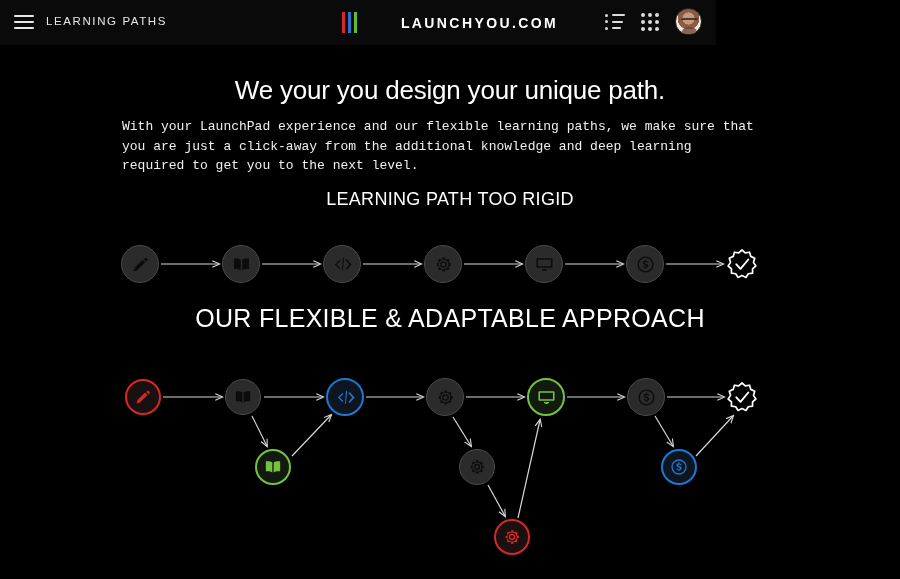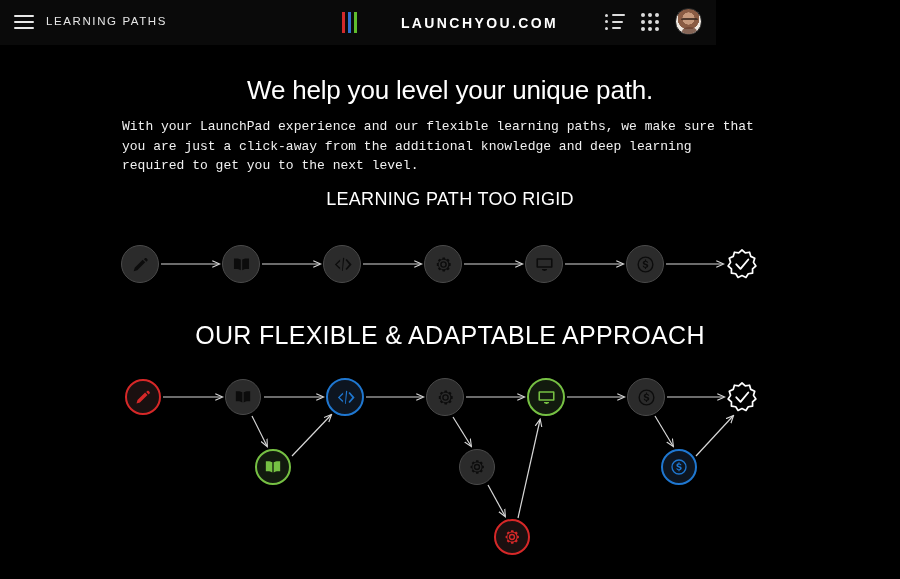--- a/index.html
+++ b/index.html
@@ -79,21 +79,21 @@
     position: absolute; top: 117px; left: 122px; width: 637px;
     color: #f0f0f0; font-size: 13px; line-height: 19.5px; font-weight: 400; font-family: Liberation Mono, monospace;
   }
 
   
   .sec-title {
     position: absolute; left: 0; width: 900px; text-align: center;
     color: #ffffff; font-weight: 400;
   }
   #sec-title-rigid { top: 189px; font-size: 18px; letter-spacing: 0.3px; }
-  #sec-title-flex  { top: 321px; font-size: 25px; letter-spacing: 0.3px; }
+  #sec-title-flex  { top: 304px; font-size: 25px; letter-spacing: 0.3px; }
 
   
   .diagram { position: absolute; left: 0; width: 900px; }
   #diagram-rigid { top: 238px; height: 56px; }
   #diagram-flex  { top: 368px; height: 200px; }
   .diagram svg { position: absolute; left: 0; top: 0; overflow: visible; }
 
   .node { position: absolute; transform: translate(-50%,-50%); }
   .node .disc {
     width: 100%; height: 100%; border-radius: 50%;
@@ -148,21 +148,21 @@
           <i></i>
           <i></i>
           <i></i>
           <i></i>
           <i></i>
       </div>
       <div class="avatar"></div>
     </div>
   </div>
 
-  <div class="hero-title">We help you level your unique path.</div>
+  <div class="hero-title">We your you design your unique path.</div>
   <div class="hero-body">With your LaunchPad experience and our flexible learning paths, we make sure that you are just a click-away from the additional knowledge and deep learning required to get you to the next level.</div>
 
   <div class="sec-title" id="sec-title-rigid">LEARNING PATH TOO RIGID</div>
   <div class="diagram" id="diagram-rigid">
       <svg width="900" height="56">
         <defs>
           <marker id="diagram-rigid-arrow" viewBox="0 0 10 10" refX="8" refY="5" markerWidth="7" markerHeight="7" orient="auto-start-reverse">
             <path d="M0 1 L9 5 L0 9" fill="none" stroke="#d8d8d8" stroke-width="1.3"></path>
           </marker>
         </defs>

